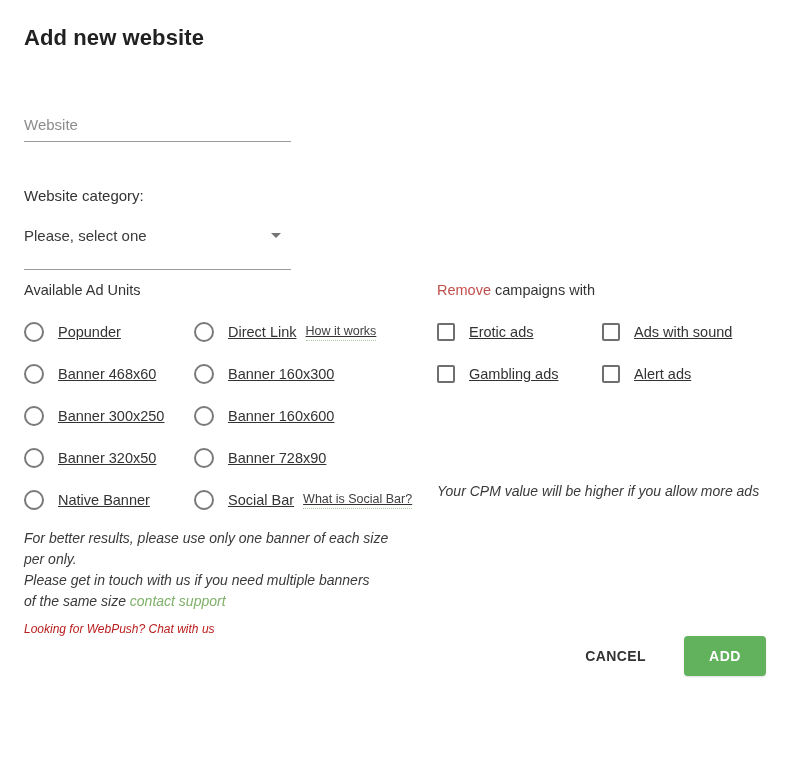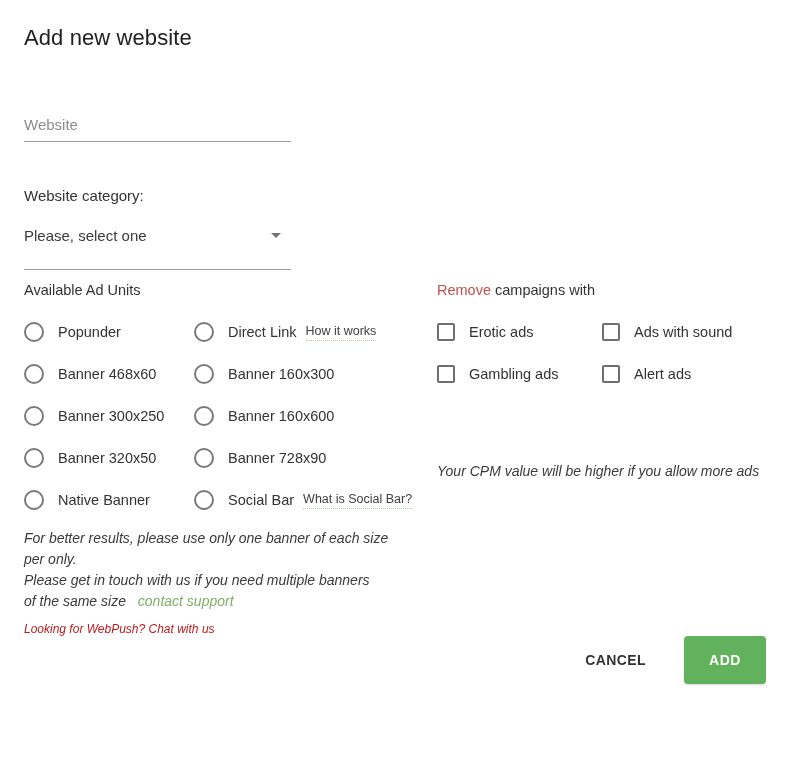--- a/index.html
+++ b/index.html
@@ -22,21 +22,21 @@
     inset: 0;
     padding: 0;
   }
 
   
   .title {
     position: absolute;
     left: 24px;
     top: 24px;
     font-size: 22px;
-    font-weight: normal;
+    font-weight: bold;
     color: #212121;
     letter-spacing: 0.1px;
     line-height: 28px;
   }
 
   
   .field-website {
     position: absolute;
     left: 24px;
     top: 116px;
@@ -127,20 +127,21 @@
     top: 311px;
     width: 330px;
     grid-template-columns: 165px 165px;
   }
 
   .opt {
     display: flex;
     align-items: center;
     cursor: pointer;
     height: 42px;
+    text-decoration: underline;
   }
 
   .radio-box {
     width: 20px;
     height: 20px;
     border: 2px solid #7a7a7a;
     border-radius: 50%;
     box-sizing: border-box;
     flex: 0 0 auto;
     margin-right: 14px;
@@ -170,21 +171,21 @@
     border-bottom: 1px dotted #a8cf97;
     padding-bottom: 1px;
     cursor: pointer;
     line-height: 16px;
   }
 
   
   .cpm-note {
     position: absolute;
     left: 437px;
-    top: 462px;
+    top: 482px;
     font-size: 14px;
     font-style: italic;
     color: #3a3a3a;
     white-space: nowrap;
     line-height: 19px;
   }
 
   
   .notes {
     position: absolute;
@@ -194,21 +195,20 @@
     font-size: 14px;
     font-style: italic;
     color: #3a3a3a;
     line-height: 21px;
   }
   .notes p { margin: 0; }
   .notes .inline-link {
     color: #7fb069;
     font-style: italic;
     cursor: pointer;
-    margin-left: 8px;
   }
   .webpush-link {
     position: absolute;
     left: 24px;
     top: 620px;
     font-size: 12px;
     font-style: italic;
     color: #b91c1c;
     cursor: pointer;
     line-height: 19px;
@@ -240,21 +240,21 @@
   .btn-add {
     background: #62b15c;
     border: none;
     border-radius: 4px;
     font-family: "Liberation Sans", sans-serif;
     font-size: 14px;
     font-weight: bold;
     letter-spacing: 0.6px;
     color: #ffffff;
     width: 82px;
-    height: 48px;
+    height: 40px;
     cursor: pointer;
     box-shadow: 0 1px 2px rgba(0,0,0,0.14);
   }
 </style>
 </head>
 <body>
 
 <div class="page">
 
   <div class="title">Add new website</div>

